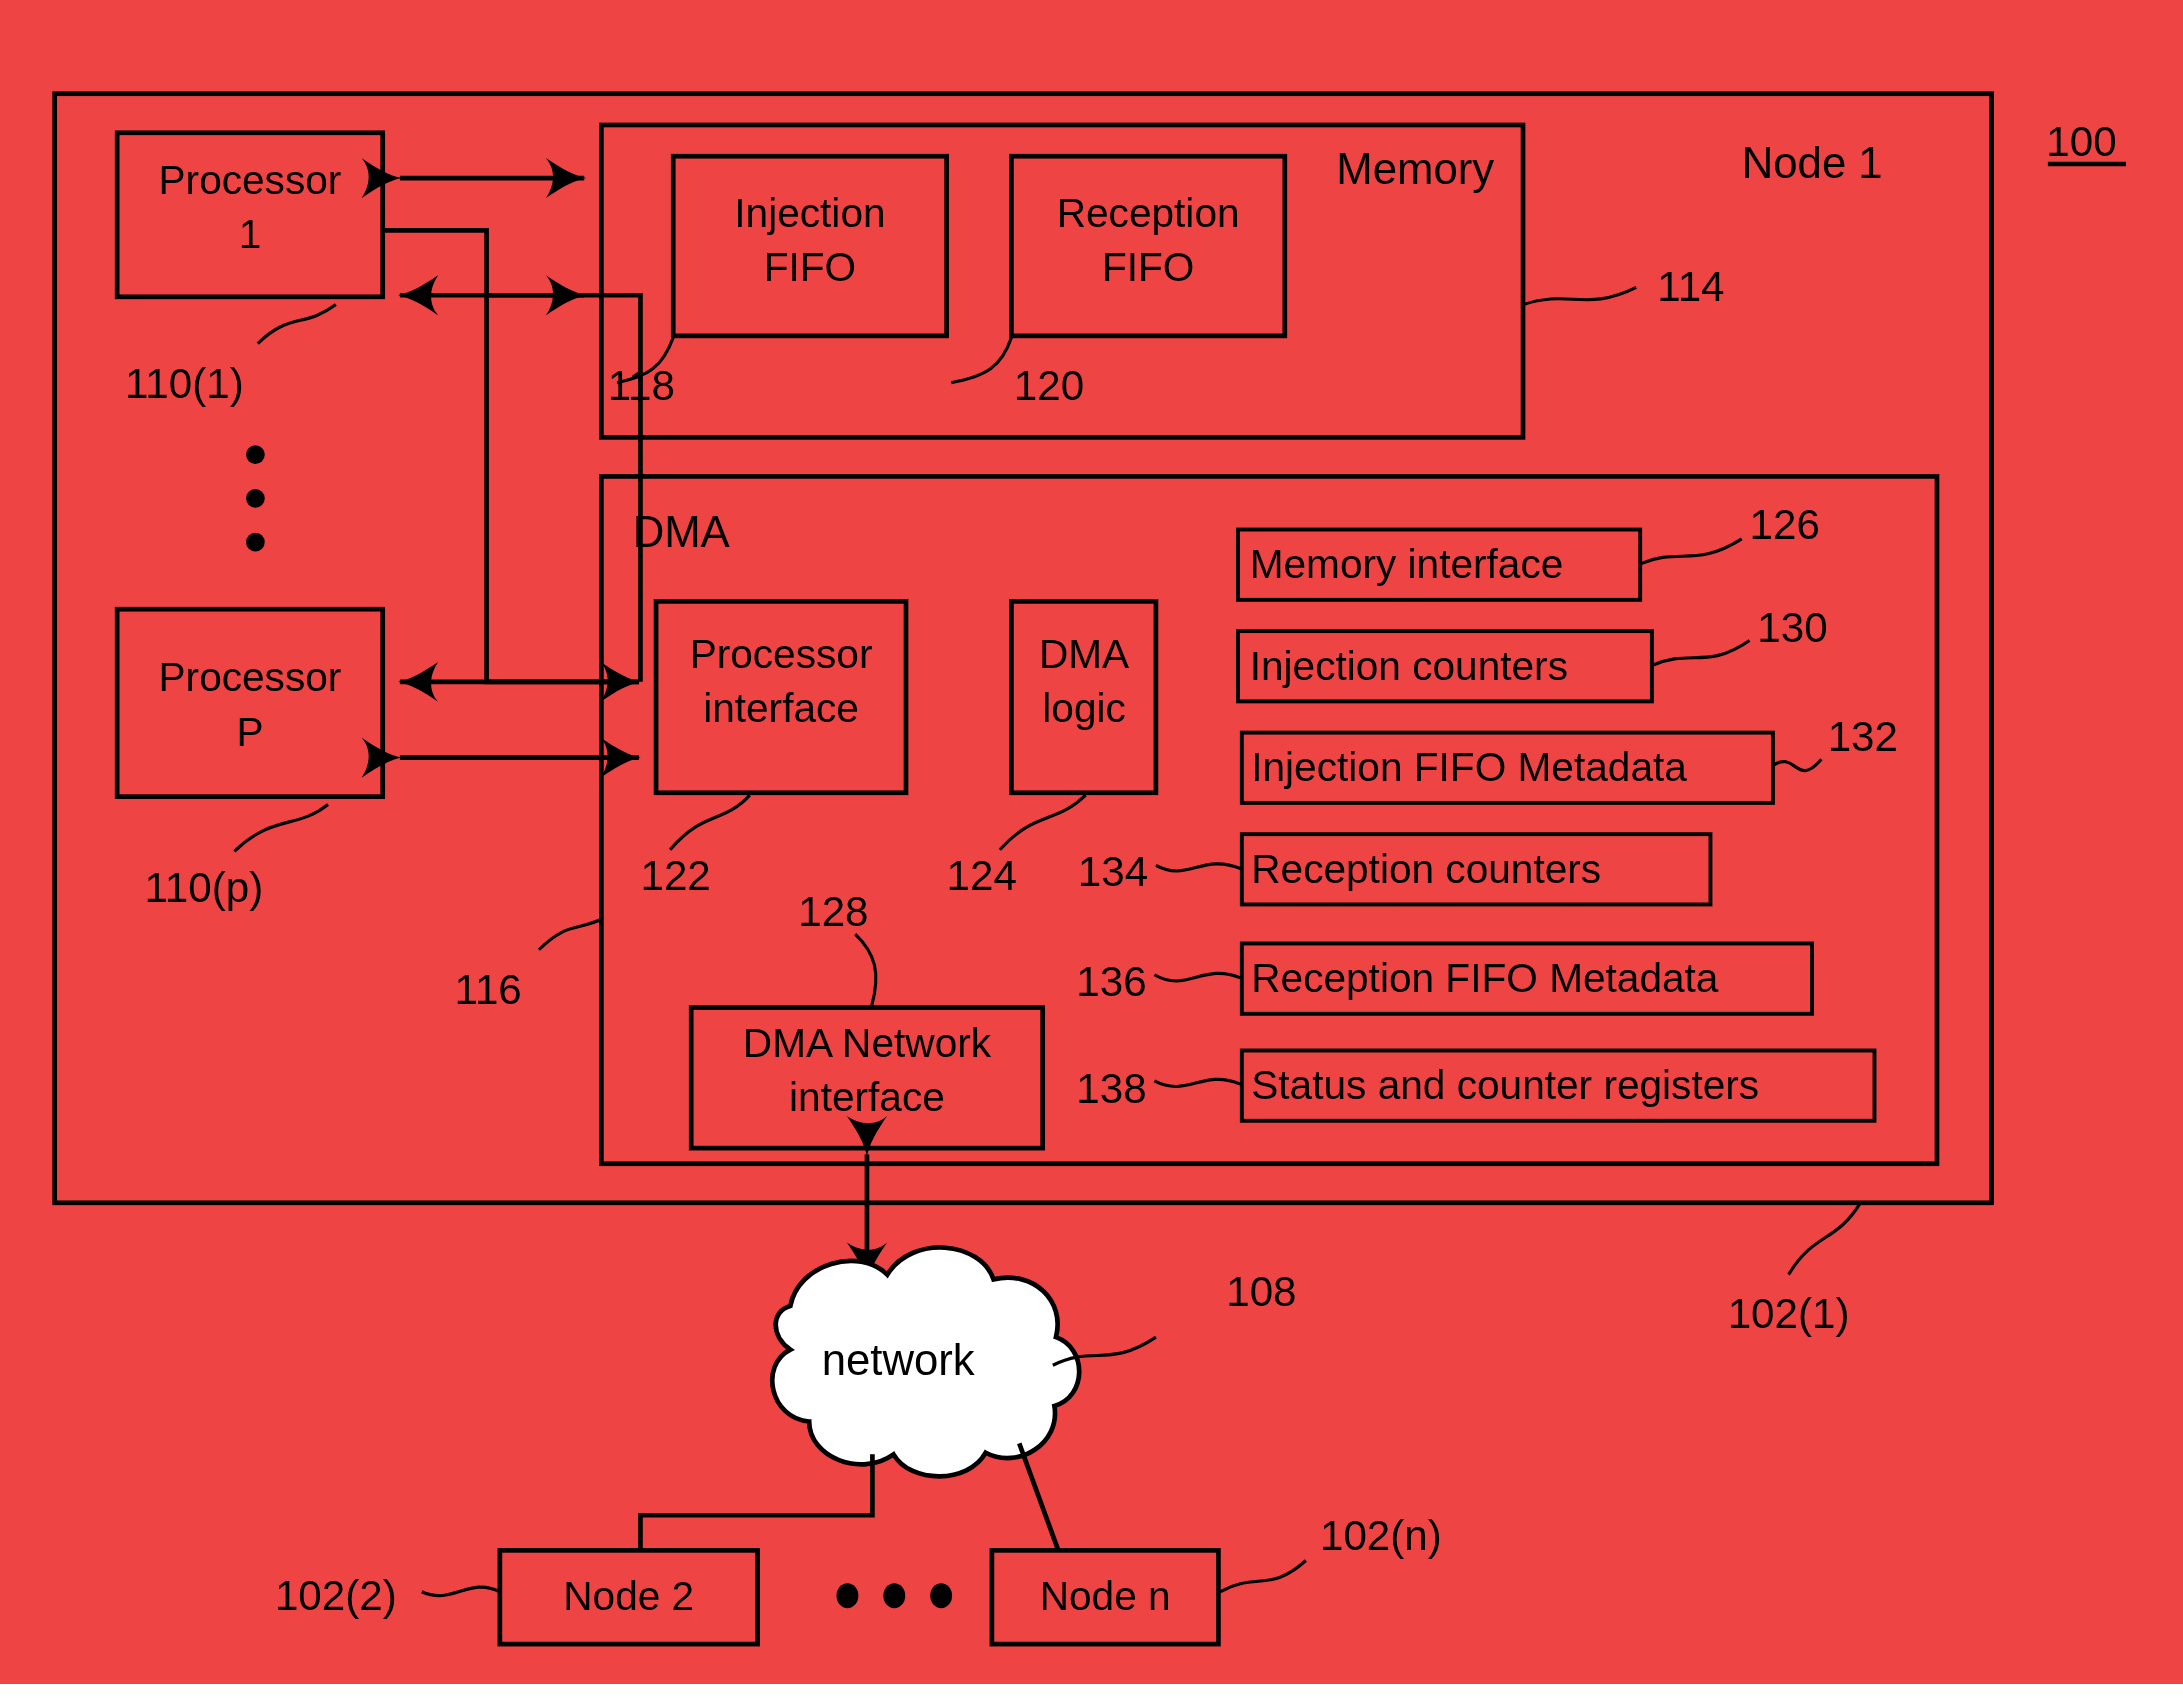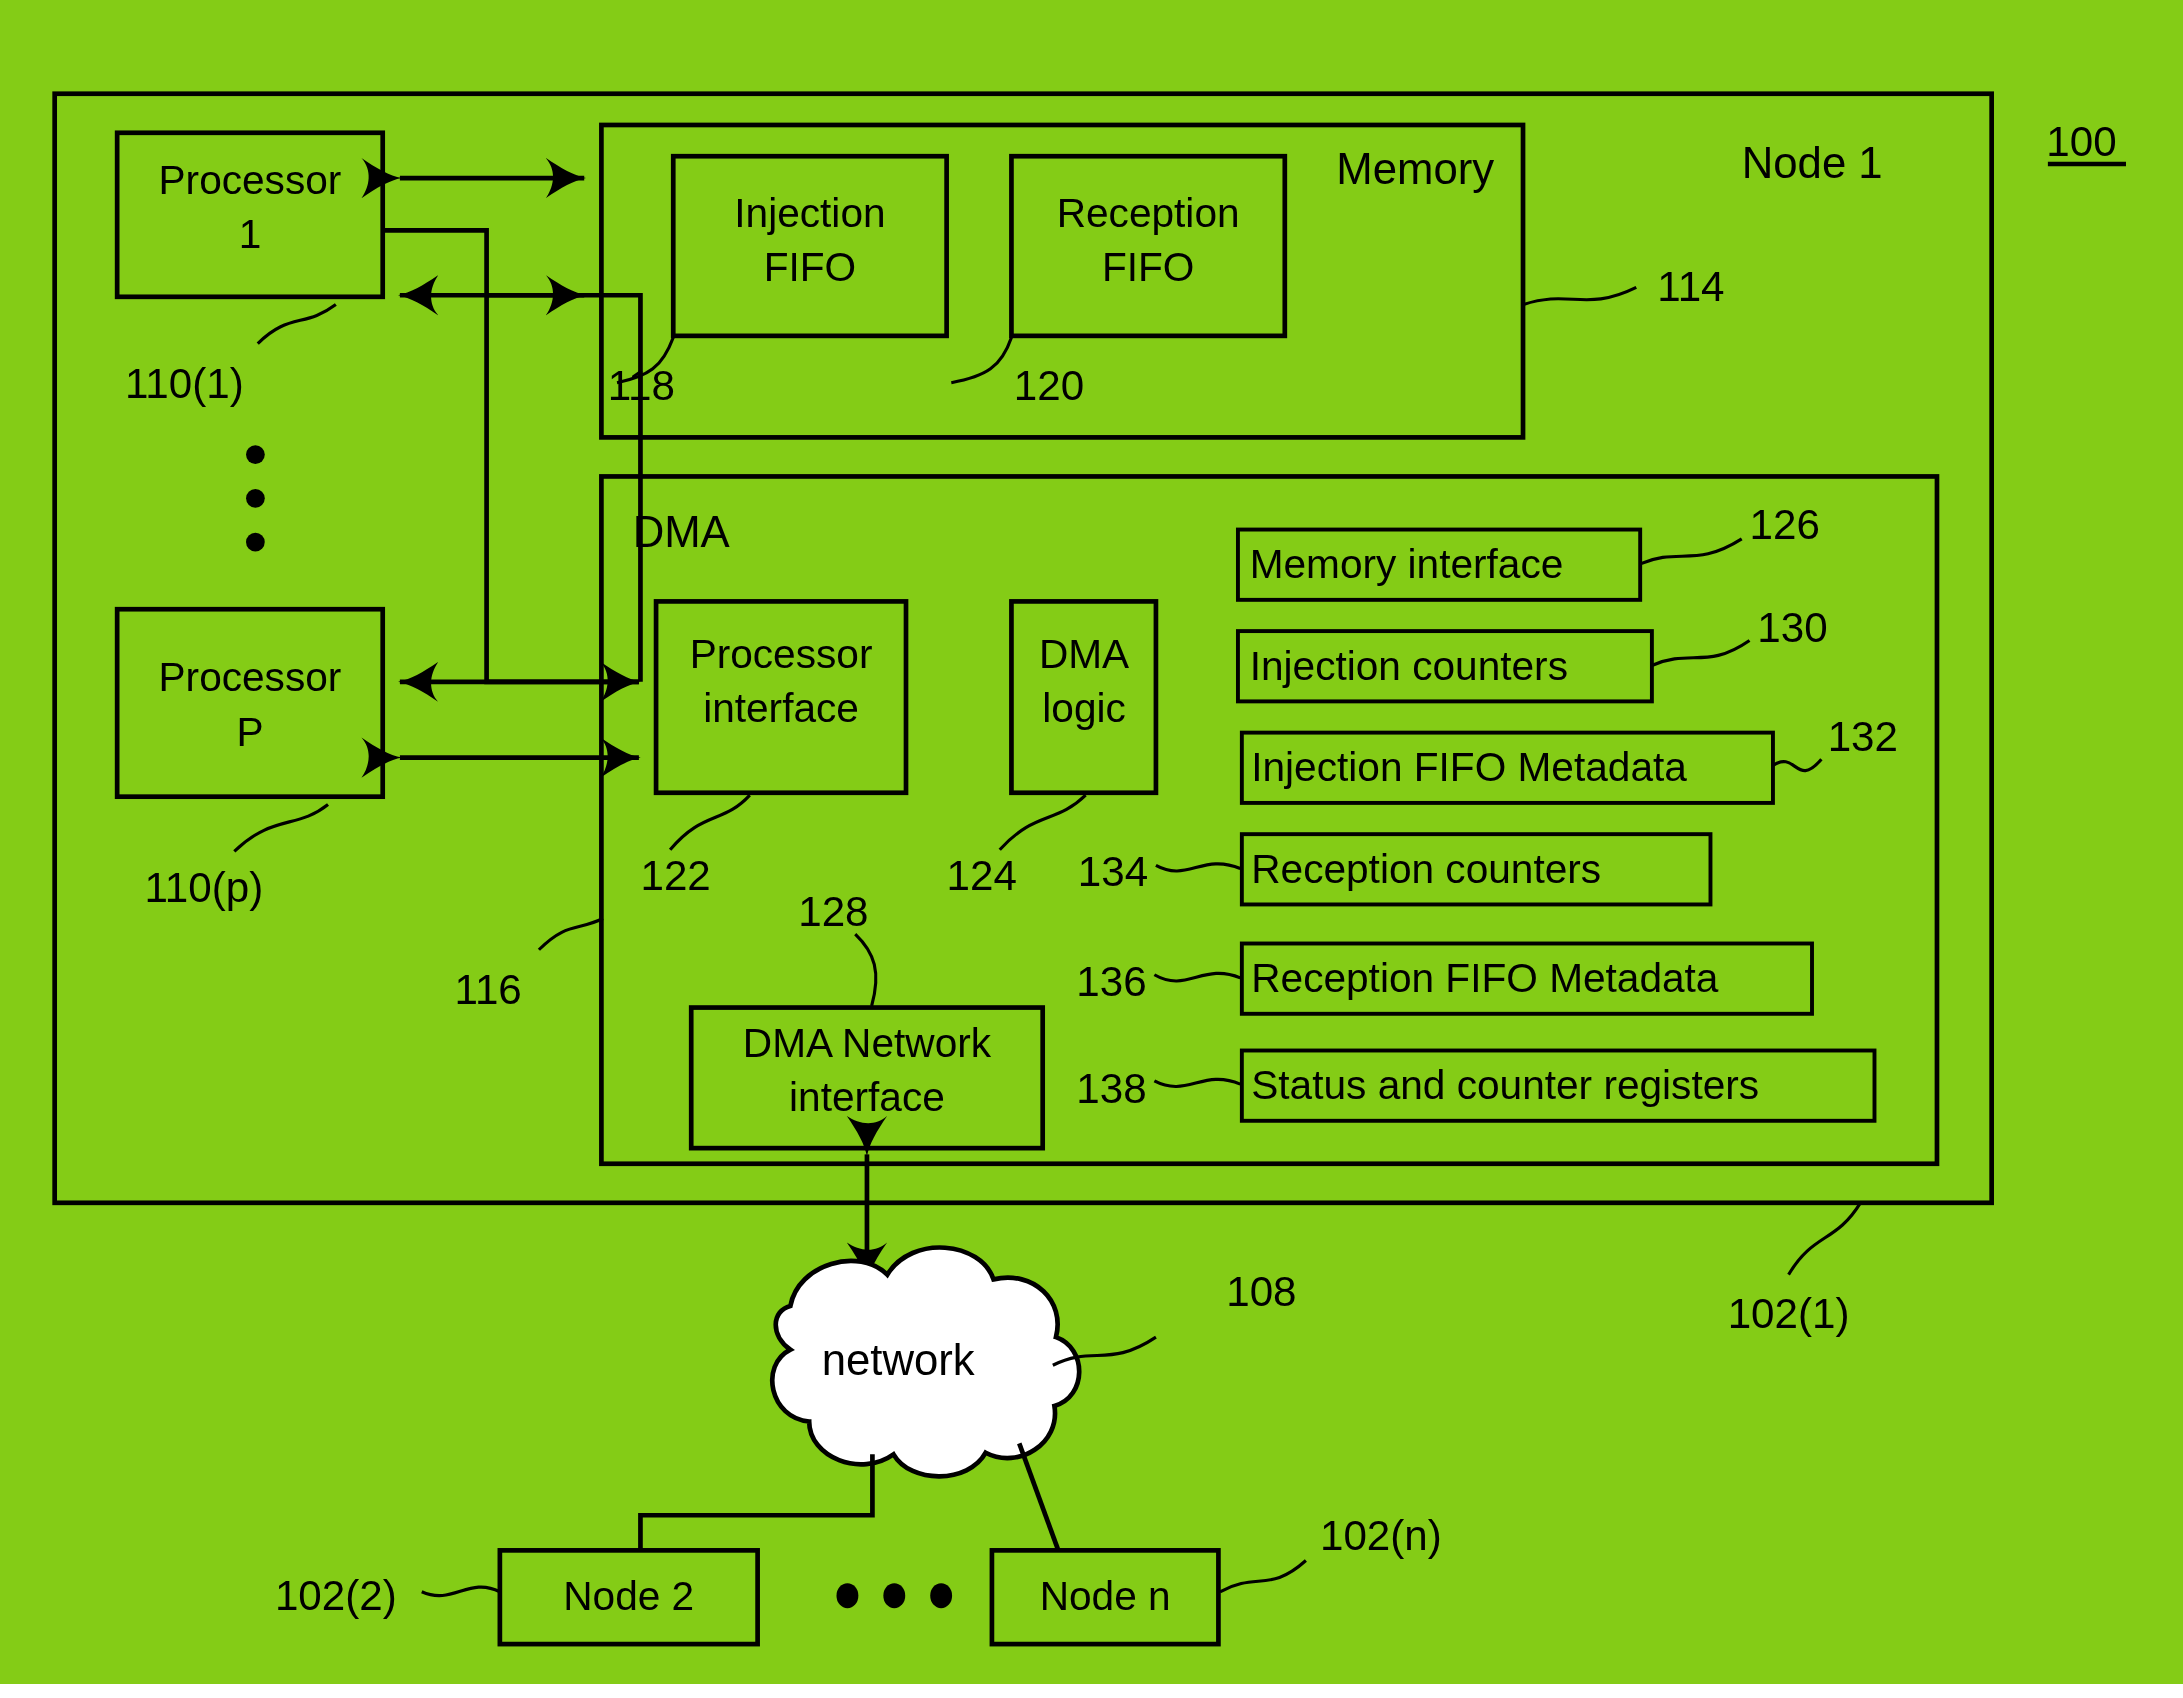--- a/index.html
+++ b/index.html
@@ -1,17 +1,17 @@
 <!DOCTYPE html>
 <html style="font-size:12.5px"><head>
 <meta charset="utf-8">
 <style>
   html,body{margin:0;padding:0;background:#ffffff;}
   body{width:2183px;height:1698px;font-family:"Liberation Sans",sans-serif;color:#000;}
-  #stage{position:relative;width:2183px;height:1684px;overflow:hidden;background:#84cc16;}
+  #stage{position:relative;width:2183px;height:1684px;overflow:hidden;background:#ef4444;}
   svg{position:absolute;top:0;left:0;width:2183px;height:1698px;}
   .bx{fill:none;stroke:#000;stroke-width:6;}
   .bx-thin{fill:none;stroke:#000;stroke-width:5;}
   .ln{stroke:#000;stroke-width:6;fill:none;}
   .lead{stroke:#000;stroke-width:4;fill:none;}
   .cloud{fill:#fff;stroke:#000;stroke-width:6;}
   text{font-family:"Liberation Sans",sans-serif;fill:#000;}
   .t{font-size:52px;}
   .t-big{font-size:56px;}
   .t-num{font-size:54px;}

